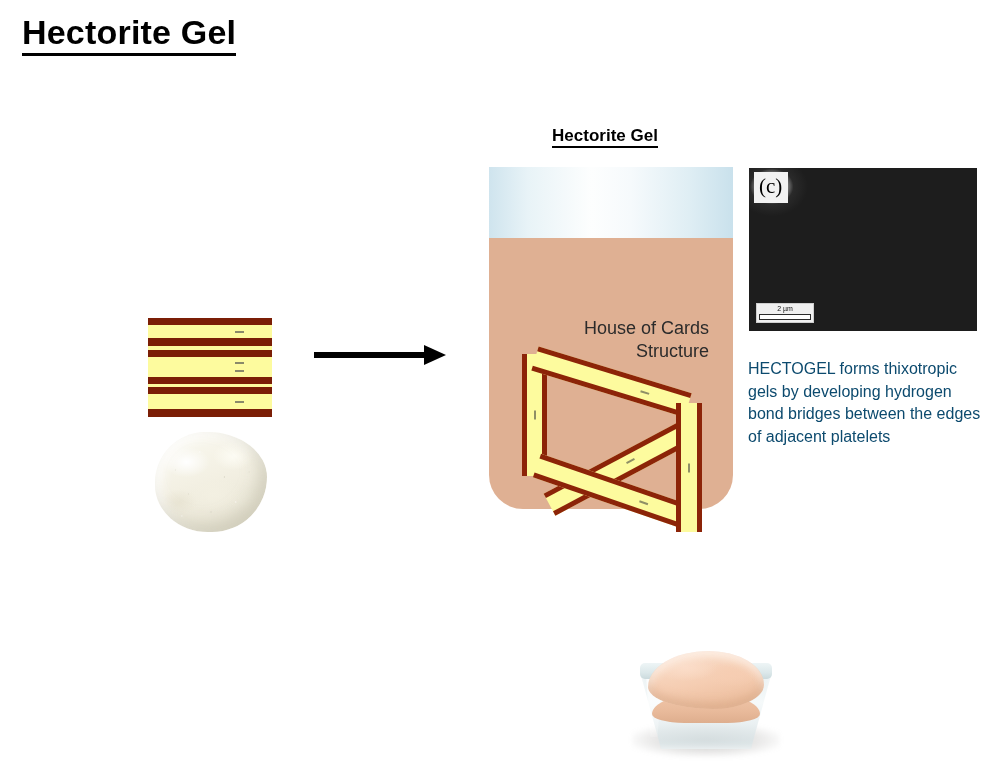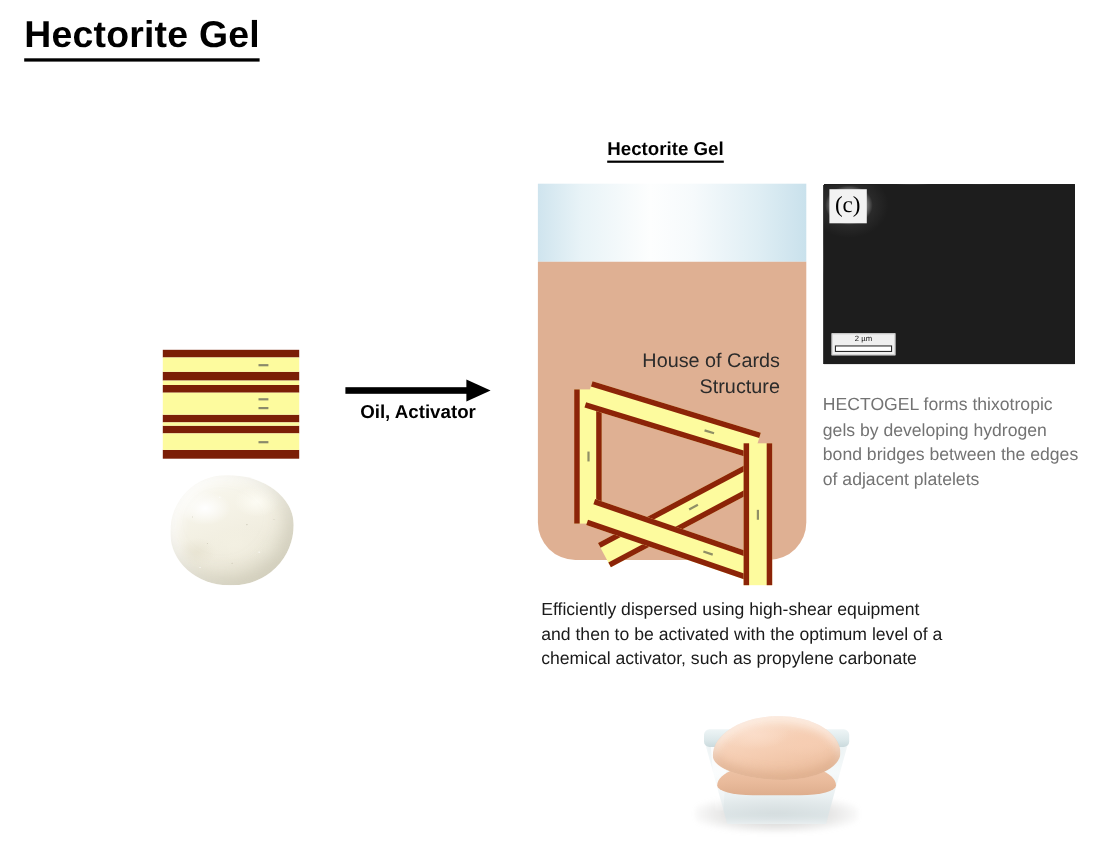--- a/index.html
+++ b/index.html
@@ -175,21 +175,21 @@
     font-size:7px;color:#111;text-align:center;line-height:1.1;
     font-family:"Liberation Sans", sans-serif;
   }
   #sem-scalebar .bar{
     height:4px;background:#ffffff;border:1px solid #2b2b2b;margin-top:1px;
   }
 
   
   #hectogel-note{
     position:absolute;left:748px;top:358px;width:238px;
-    font-size:16px;line-height:1.42;color:#737373;
+    font-size:16px;line-height:1.42;color:#0c4a6e;
   }
   #dispersion-note{
     position:absolute;left:492px;top:544px;width:375px;
     font-size:16px;line-height:1.42;color:#1a1a1a;
   }
 
   
   #gel-bowl{position:absolute;left:622px;top:645px;width:168px;height:122px;}
   #gel-bowl .shadow{
     position:absolute;left:10px;top:78px;width:148px;height:34px;
@@ -259,21 +259,20 @@
   </div>
 
   <div id="powder-heap">
     <div class="blob"></div>
     <div class="grain"></div>
   </div>
 
   <div id="milling-arrow">
     <div id="arrow-shaft"></div>
     <div id="arrow-head"></div>
-    <div id="oil-activator-label">Oil, Activator</div>
   </div>
 
   <div id="center-heading">
     <span>Hectorite Gel</span>
   </div>
 
   <div id="beaker">
     <div id="beaker-glass"></div>
     <div id="beaker-fill">
 
@@ -317,21 +316,20 @@
     <div id="sem-cells"></div>
     <div id="sem-label-c">(c)</div>
     <div id="sem-scalebar">
       <div class="txt">2 µm</div>
       <div class="bar"></div>
     </div>
   </div>
 
   <div id="hectogel-note">HECTOGEL forms thixotropic gels by developing hydrogen bond bridges between the edges of adjacent platelets</div>
 
-  <div id="dispersion-note">Efficiently dispersed using high-shear equipment and then to be activated with the optimum level of a chemical activator, such as propylene carbonate</div>
 
   <div id="gel-bowl">
     <div class="shadow"></div>
     <div class="bowl"></div>
     <div class="glass-hi"></div>
     <div class="bowl-rim"></div>
     <div class="gel-front"></div>
     <div class="gel"></div>
   </div>
 

